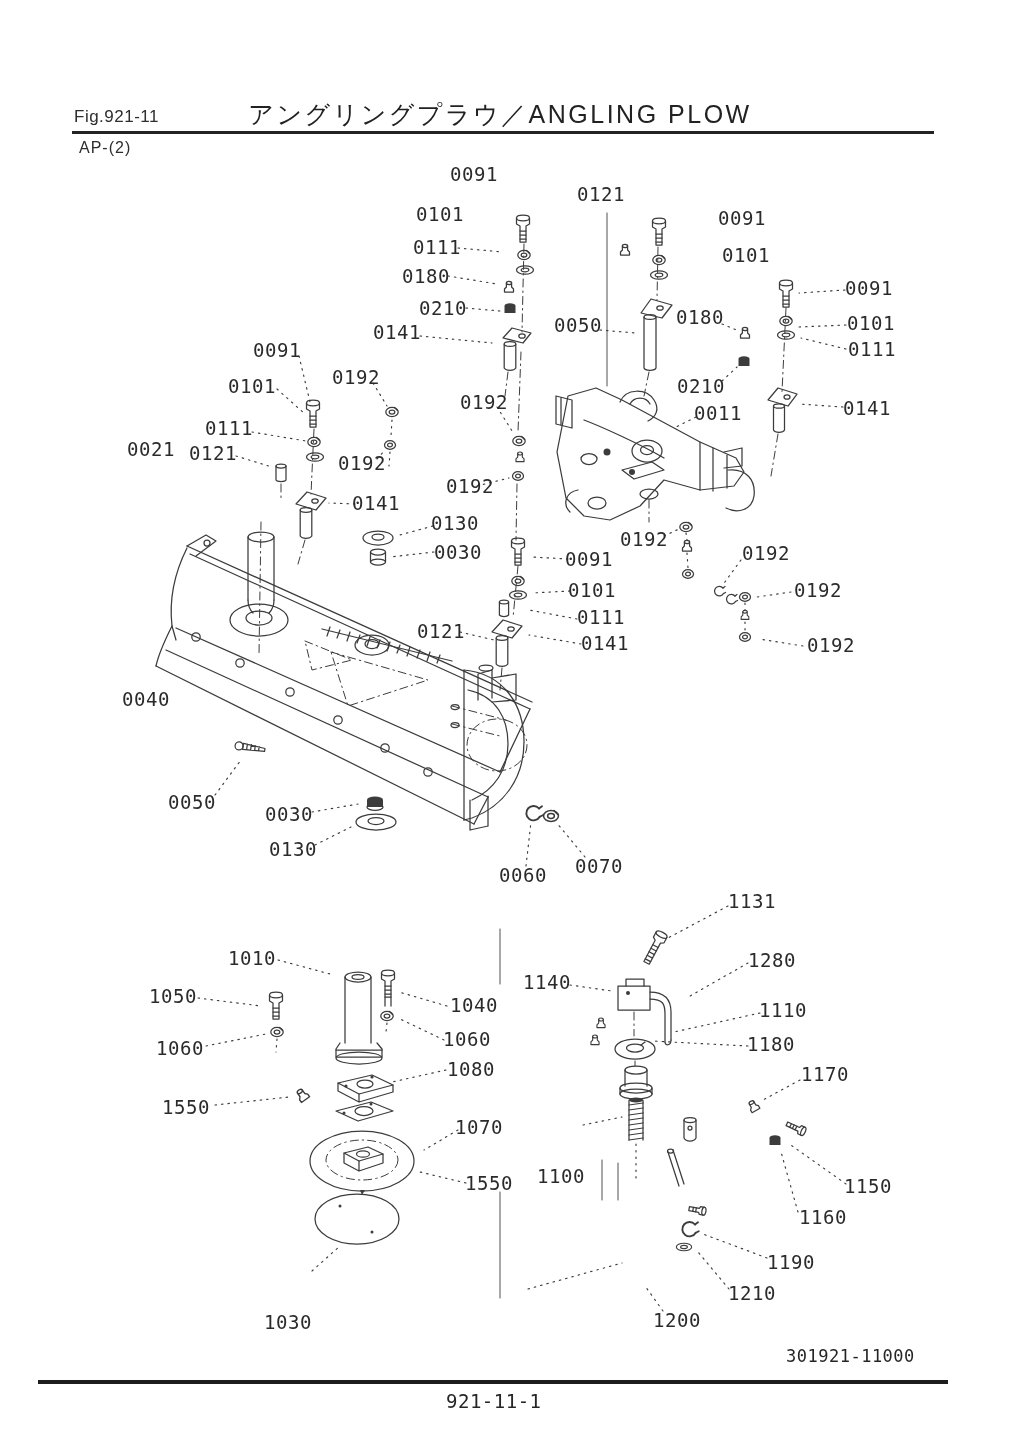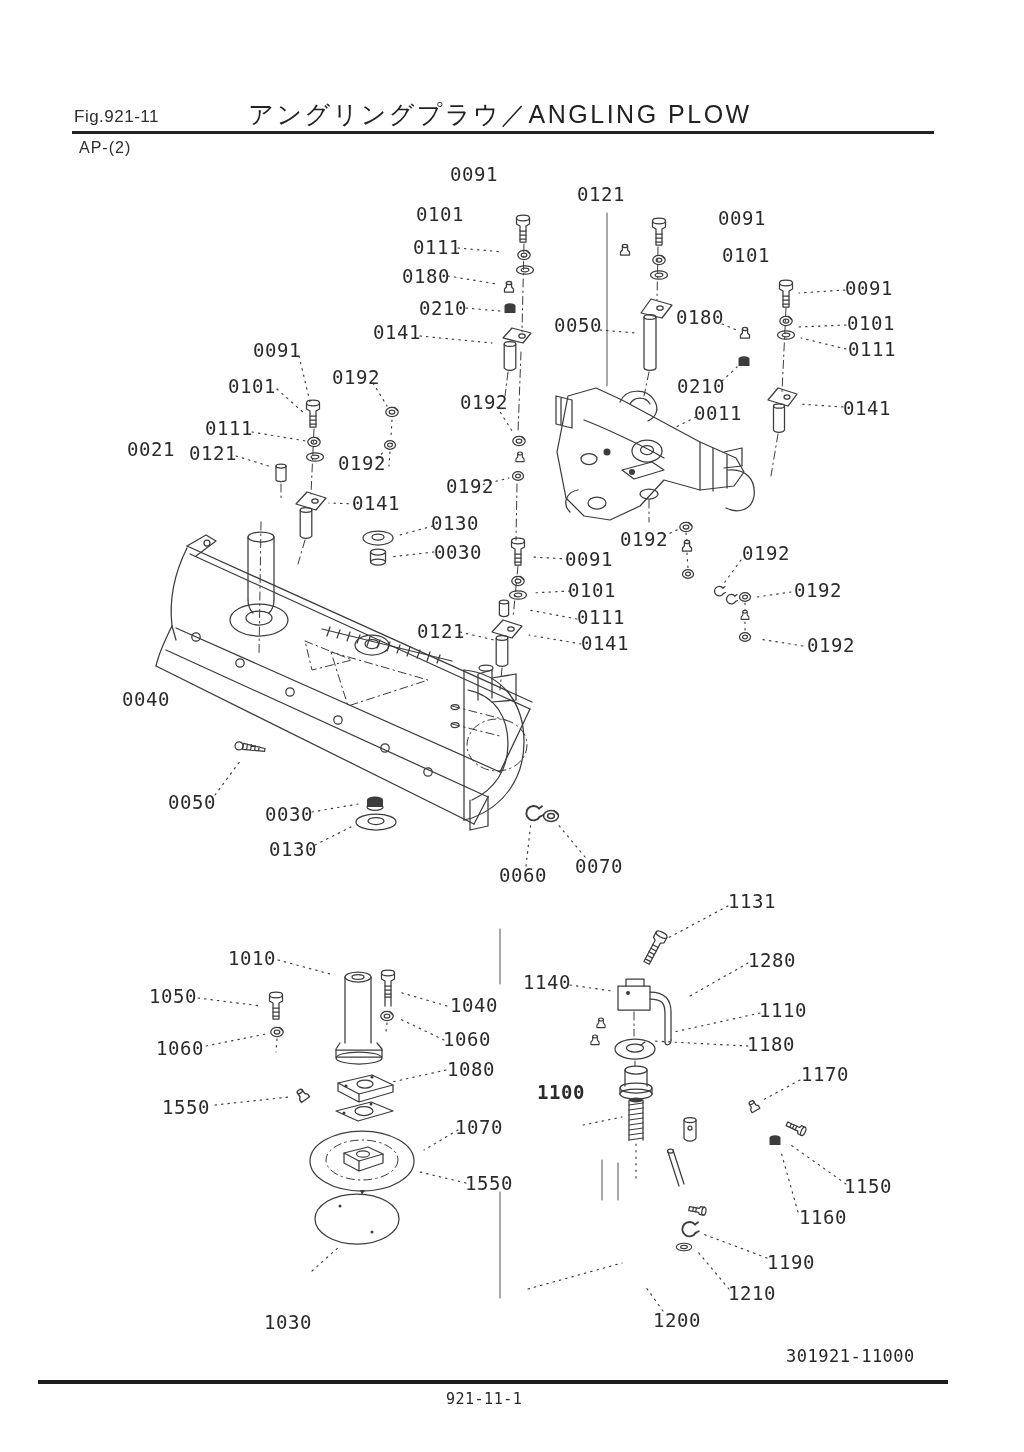--- a/index.html
+++ b/index.html
@@ -10,21 +10,21 @@
   }
   .fig-label{position:absolute;left:74px;top:107px;font-size:17px;letter-spacing:.5px;color:#2d2d2d;}
   .page-title{position:absolute;left:0;top:98px;width:1000px;text-align:center;
     font-size:25px;letter-spacing:2.5px;color:#222;font-weight:500;white-space:nowrap;}
   .header-rule{position:absolute;left:72px;top:131px;width:862px;height:3px;background:#232323;}
   .subcode{position:absolute;left:79px;top:139px;font-size:16px;letter-spacing:1px;color:#2d2d2d;}
   .doc-code{position:absolute;left:786px;top:1346px;font-family:"DejaVu Sans Mono",monospace;
     font-size:17px;letter-spacing:.5px;color:#262626;}
   .footer-rule{position:absolute;left:38px;top:1380px;width:910px;height:4px;background:#1d1d1d;}
   .page-code{position:absolute;left:446px;top:1390px;font-family:"DejaVu Sans Mono",monospace;
-    font-size:15px;letter-spacing:.5px;color:#262626;}
+    font-size:19px;letter-spacing:.5px;color:#262626;}
   .diagram{position:absolute;left:0;top:0;width:1024px;height:1452px;}
   .labels-layer{position:absolute;left:0;top:0;width:1024px;height:1095px;}
   .part-label{position:absolute;transform:translate(-50%,-50%);
     font-family:"DejaVu Sans Mono",monospace;font-size:19px;letter-spacing:.5px;
     color:#2b2b2b;white-space:nowrap;}
   #art{position:absolute;left:0;top:0;}
   #art *{stroke:#3c3c3c;stroke-width:1.25;fill:none;stroke-linecap:round;stroke-linejoin:round;}
   #art .dk{fill:#3c3c3c;stroke:none;}
   #art .dot{stroke-dasharray:1.5 5;stroke-width:1.15;}
   #art .dd{stroke-dasharray:8 4 1.5 4;stroke-width:1;}
@@ -450,21 +450,21 @@
         <div class="part-label" style="left: 547px; top: 982px;">1140</div>
         <div class="part-label" style="left: 474px; top: 1005px;">1040</div>
         <div class="part-label" style="left: 783px; top: 1010px;">1110</div>
         <div class="part-label" style="left: 180px; top: 1048px;">1060</div>
         <div class="part-label" style="left: 467px; top: 1039px;">1060</div>
         <div class="part-label" style="left: 771px; top: 1044px;">1180</div>
         <div class="part-label" style="left: 471px; top: 1069px;">1080</div>
         <div class="part-label" style="left: 825px; top: 1074px;">1170</div>
         <div class="part-label" style="left: 186px; top: 1107px;">1550</div>
         <div class="part-label" style="left: 479px; top: 1127px;">1070</div>
-        <div class="part-label" style="left: 561px; top: 1092px; font-weight: bold;">1100</div>
+        <div class="part-label" style="left: 561px; top: 1176px;">1100</div>
         <div class="part-label" style="left: 489px; top: 1183px;">1550</div>
         <div class="part-label" style="left: 868px; top: 1186px;">1150</div>
         <div class="part-label" style="left: 823px; top: 1217px;">1160</div>
         <div class="part-label" style="left: 791px; top: 1262px;">1190</div>
         <div class="part-label" style="left: 752px; top: 1293px;">1210</div>
         <div class="part-label" style="left: 288px; top: 1278px; margin-top: 44px;">1030</div>
         <div class="part-label" style="left: 677px; top: 1320px;">1200</div>
       </div>
   </div>
 

